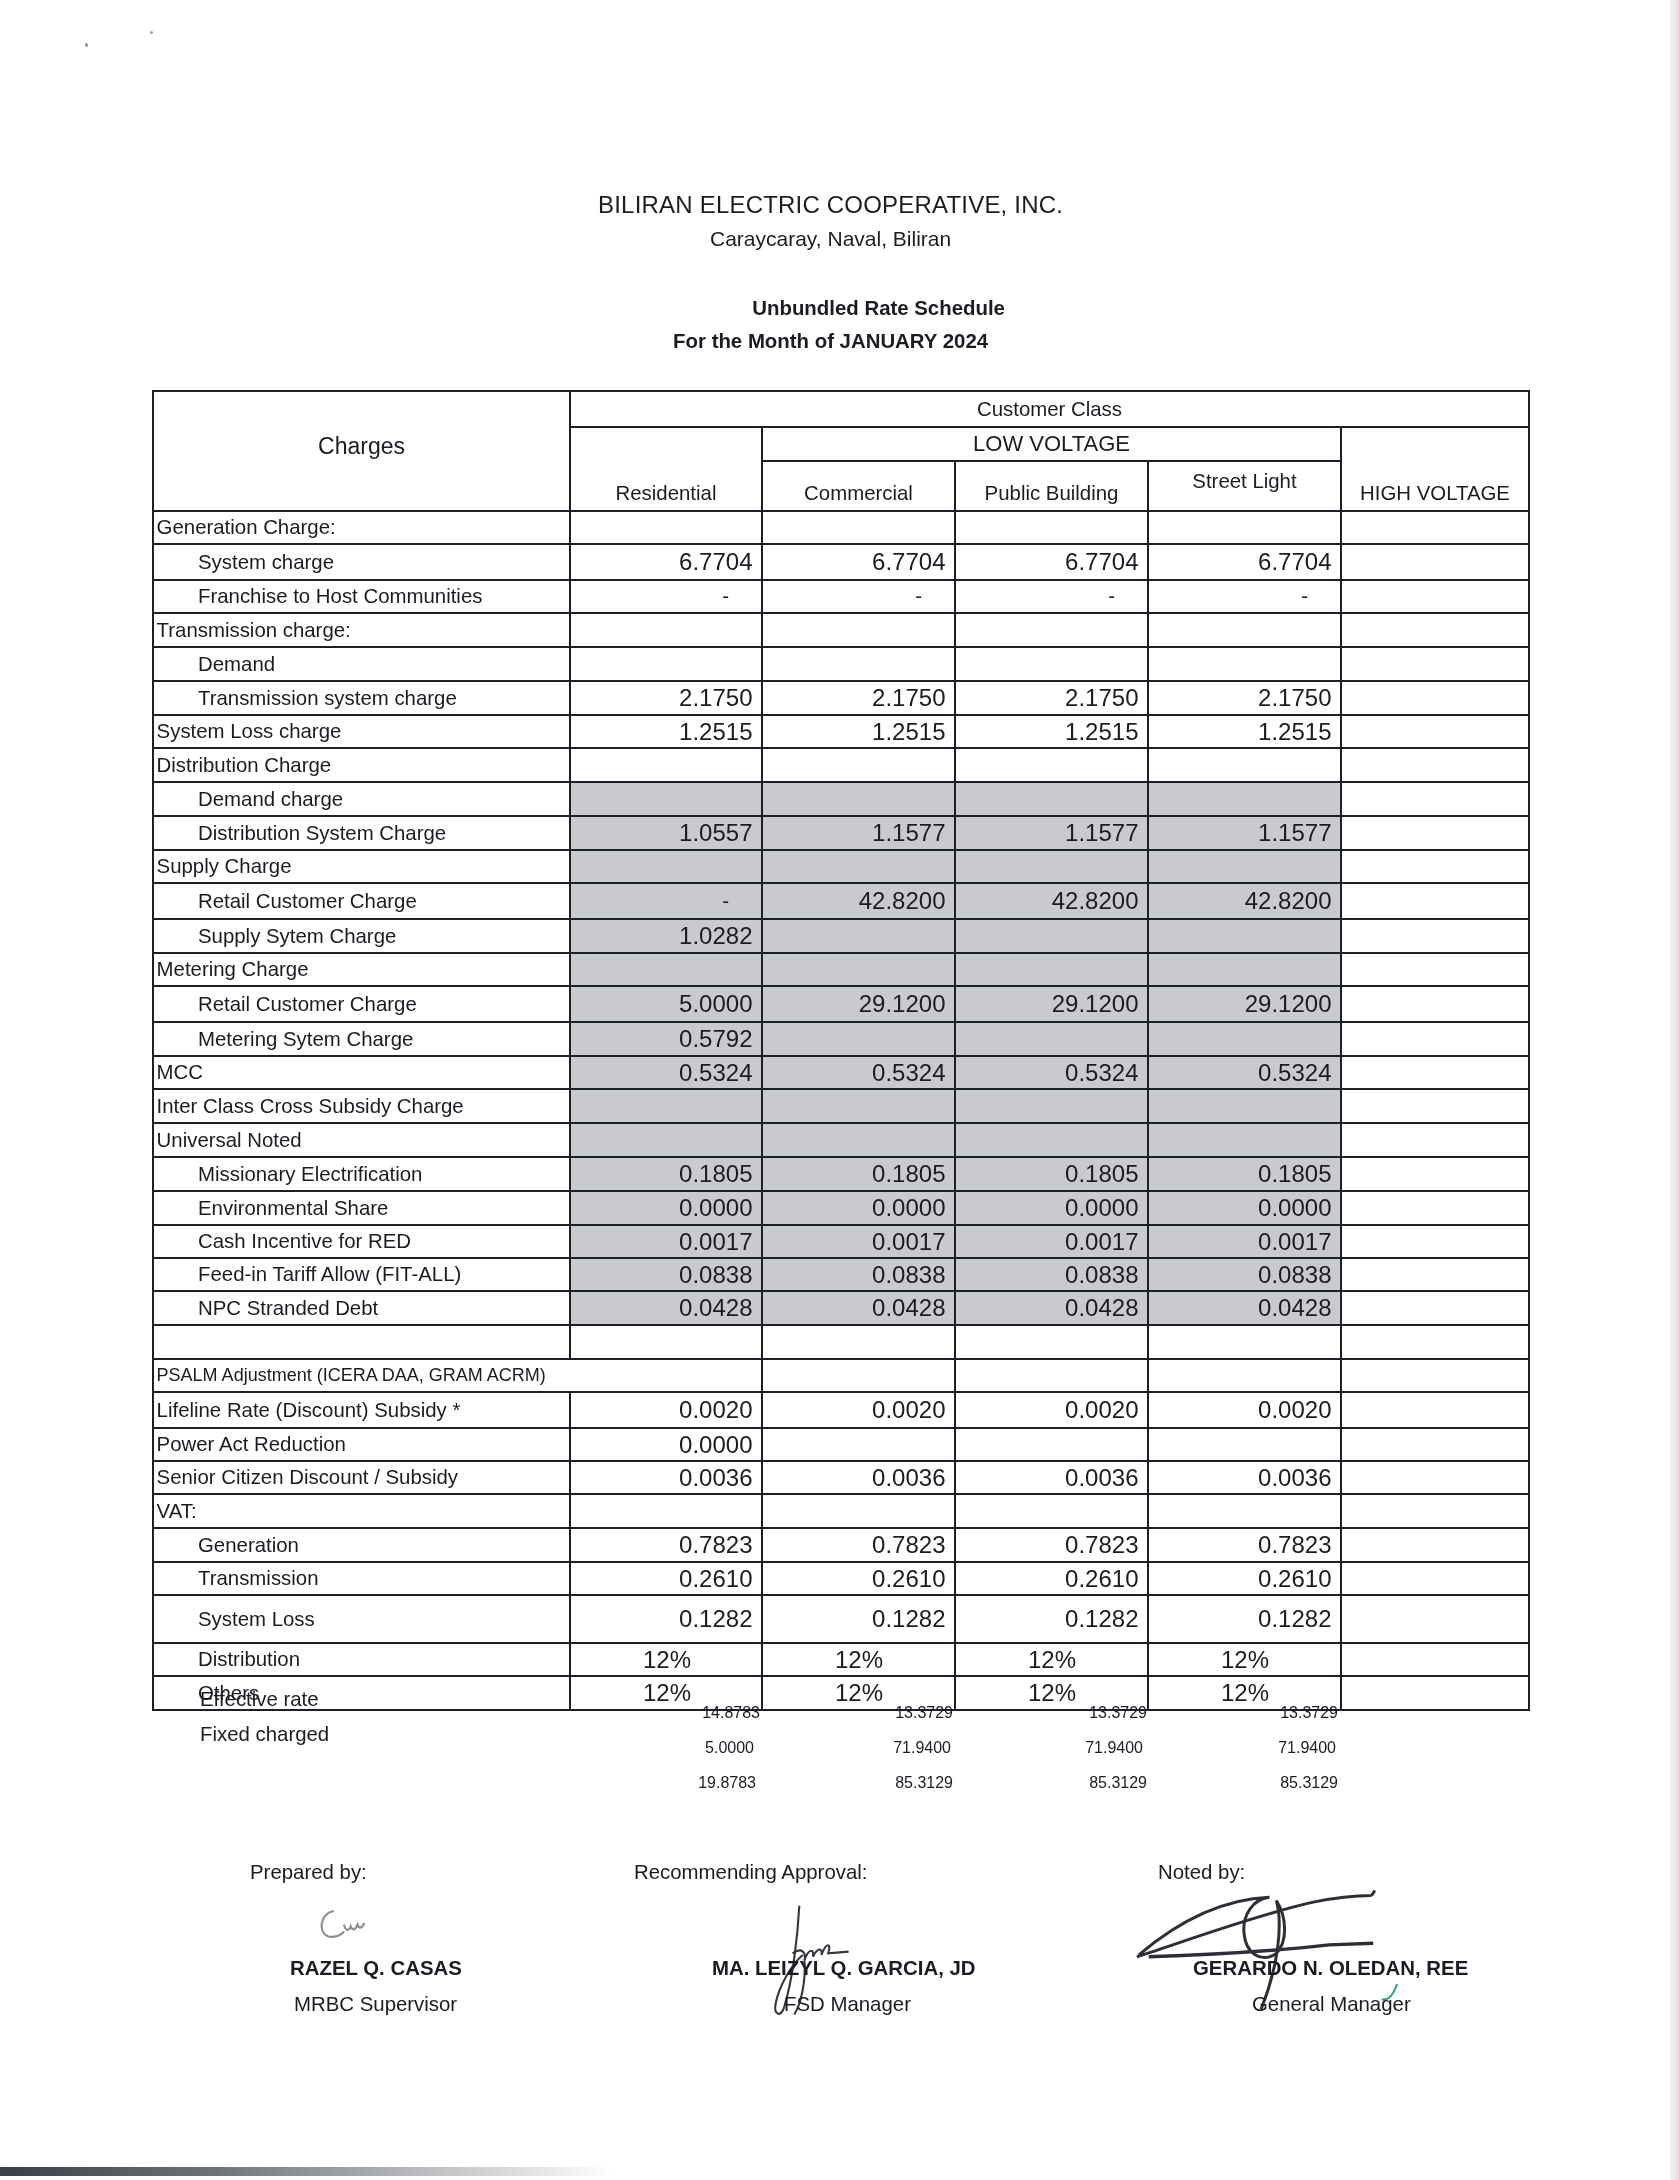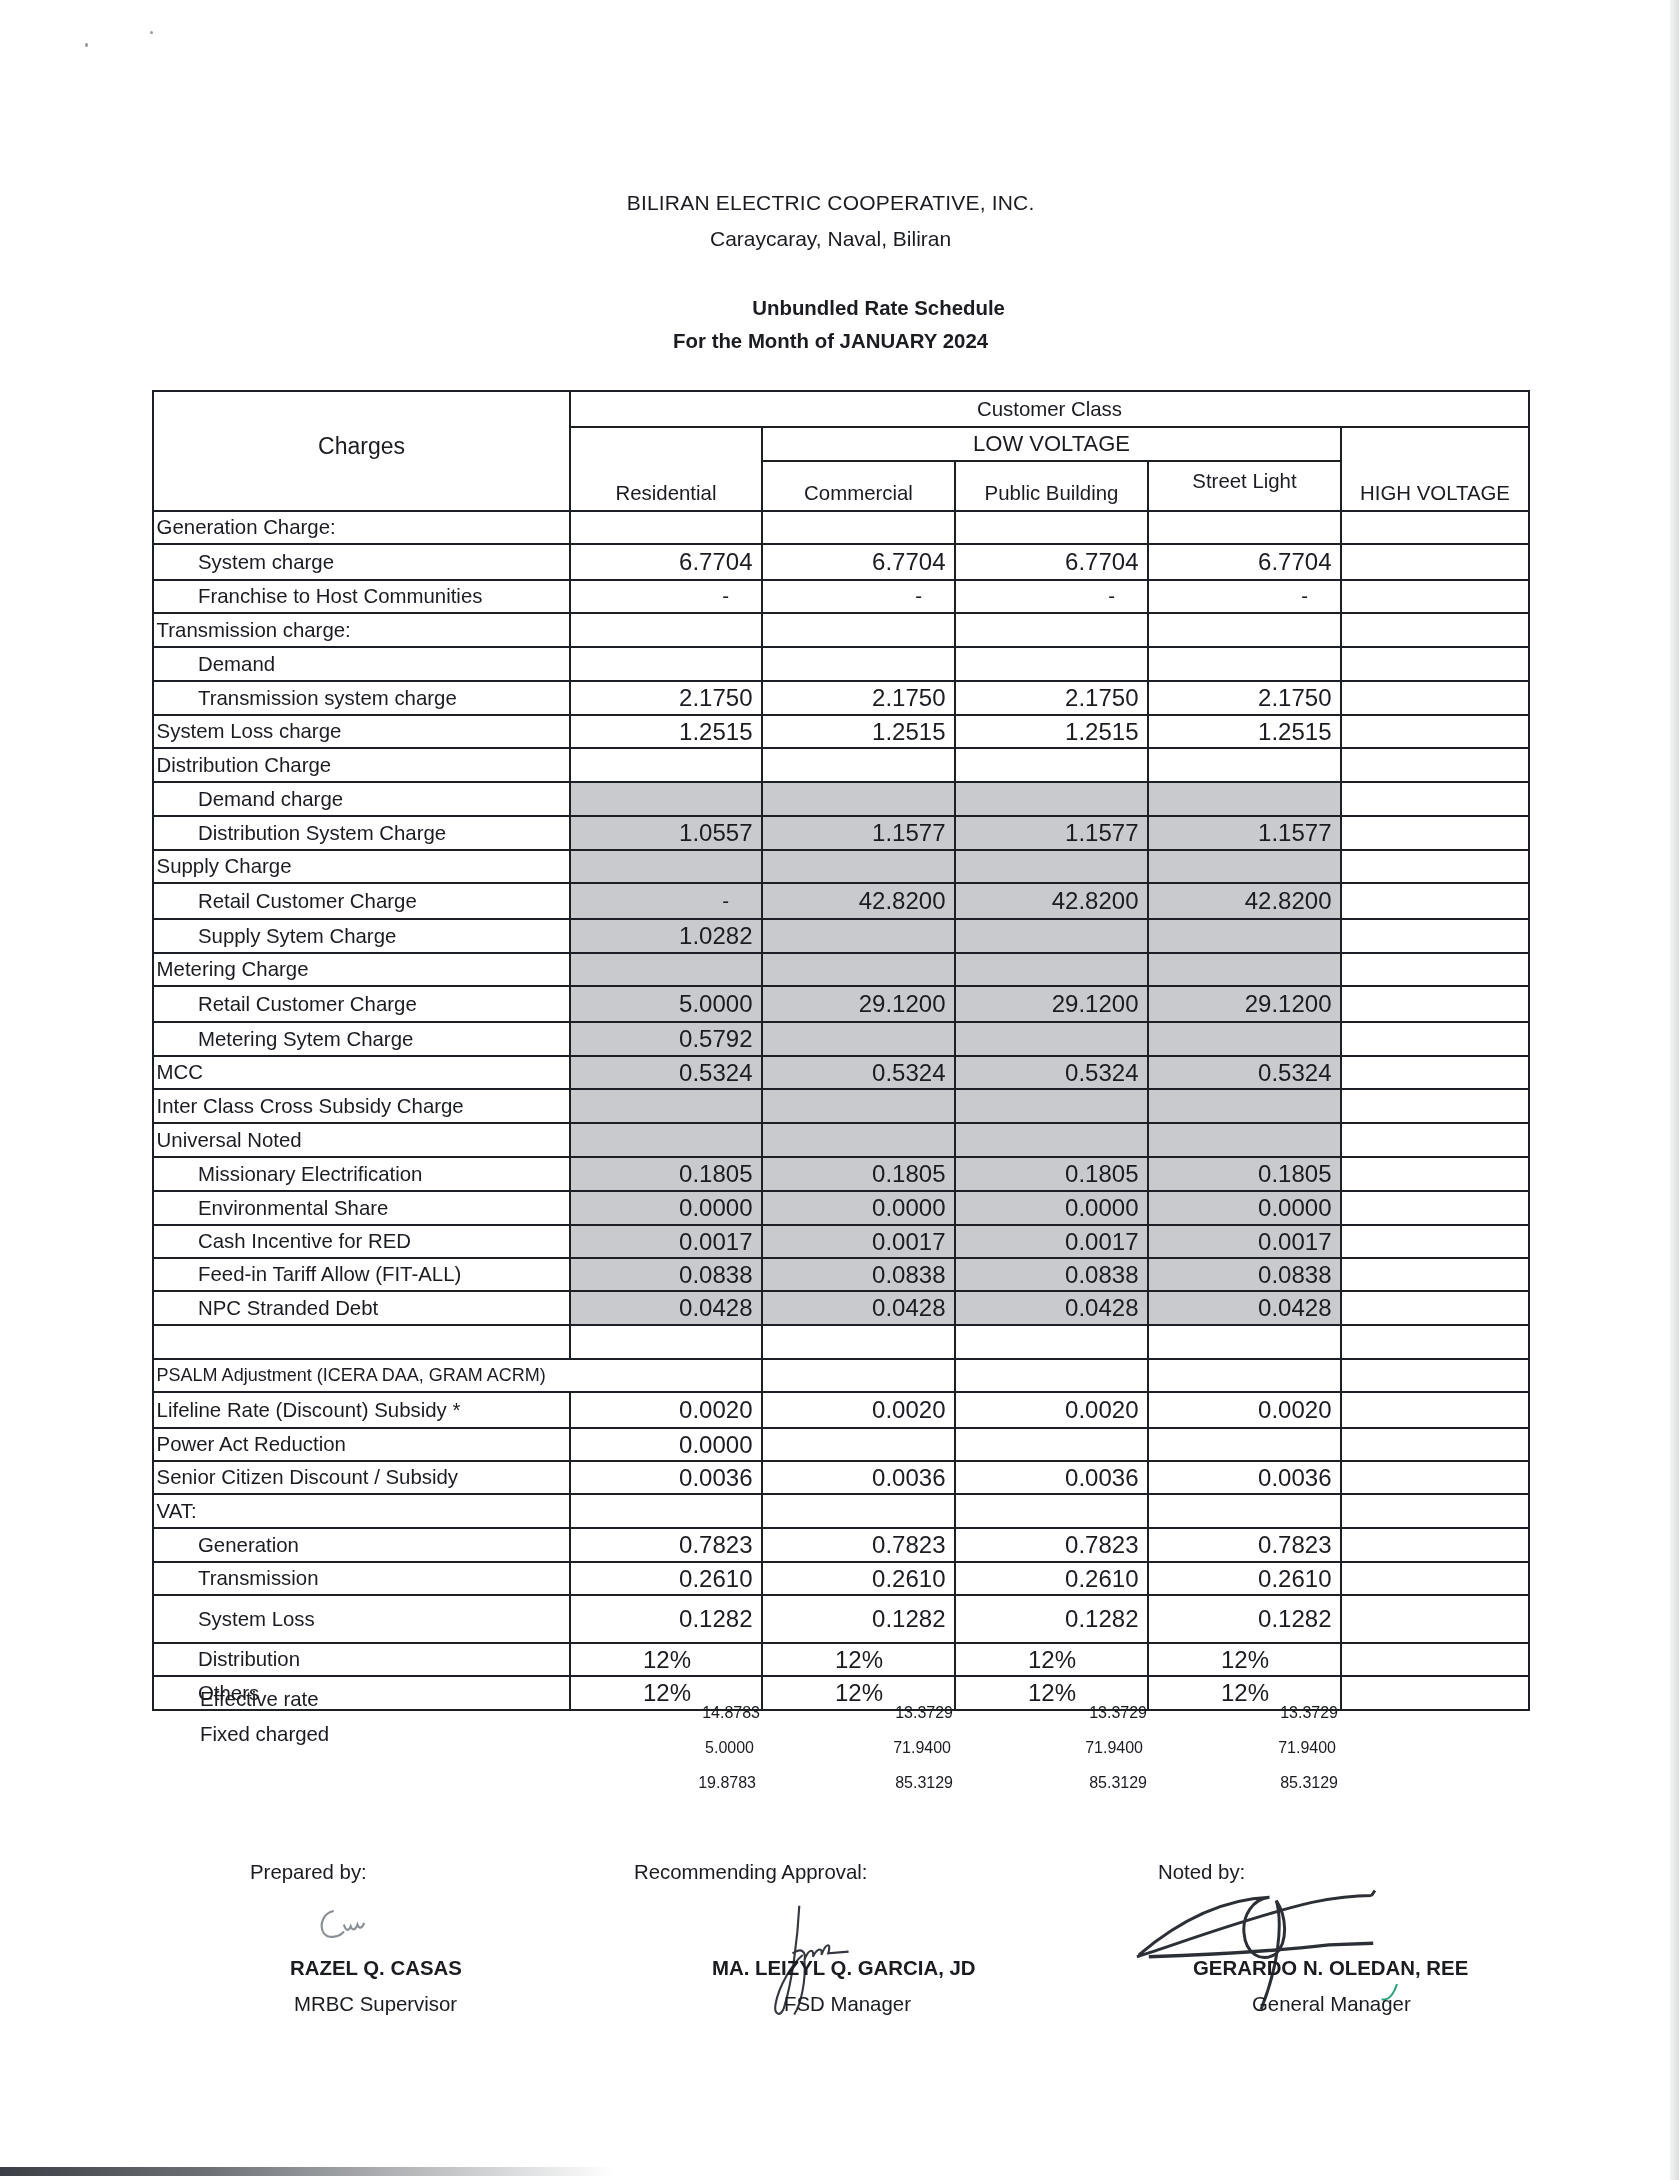--- a/index.html
+++ b/index.html
@@ -6,21 +6,21 @@
   body {
     width: 1680px; height: 2181px; position: relative; overflow: hidden;
     background: #ffffff; color: #1a1c22;
     font-family: "Liberation Sans", sans-serif;
   }
   .speck { position: absolute; width: 3.4px; height: 3.4px; border-radius: 50%; background: #9a9a9a; }
   .right-strip { position: absolute; top: 0; right: 0; width: 10.2px; height: 2181px; background: linear-gradient(to right, #f3f3f3, #d9dcdc); }
   .bottom-shadow { position: absolute; left: 0; bottom: 5.1px; width: 613px; height: 8.5px; background: linear-gradient(to right, #3b3f45, #6f7378 35%, rgba(255,255,255,0)); }
 
   .header { position: absolute; left: 0; width: 100%; text-align: center; }
-  .h-org { top: 191px; font-size: 21px; letter-spacing: 0.2px; }
+  .h-org { top: 191px; font-size: 24px; letter-spacing: 0.2px; }
   .h-addr { top: 227px; font-size: 21px; }
   .h-title { top: 297px; font-size: 20.4px; font-weight: bold; padding-left: 48px; }
   .h-month { top: 330px; font-size: 20.4px; font-weight: bold; }
   .header span { display: inline-block; transform: translateX(-9.4px); }
 
   table.rates {
     position: absolute; left: 152px; top: 390px;
     border-collapse: collapse; table-layout: fixed;
     width: 1376px; font-size: 20.4px;
   }

